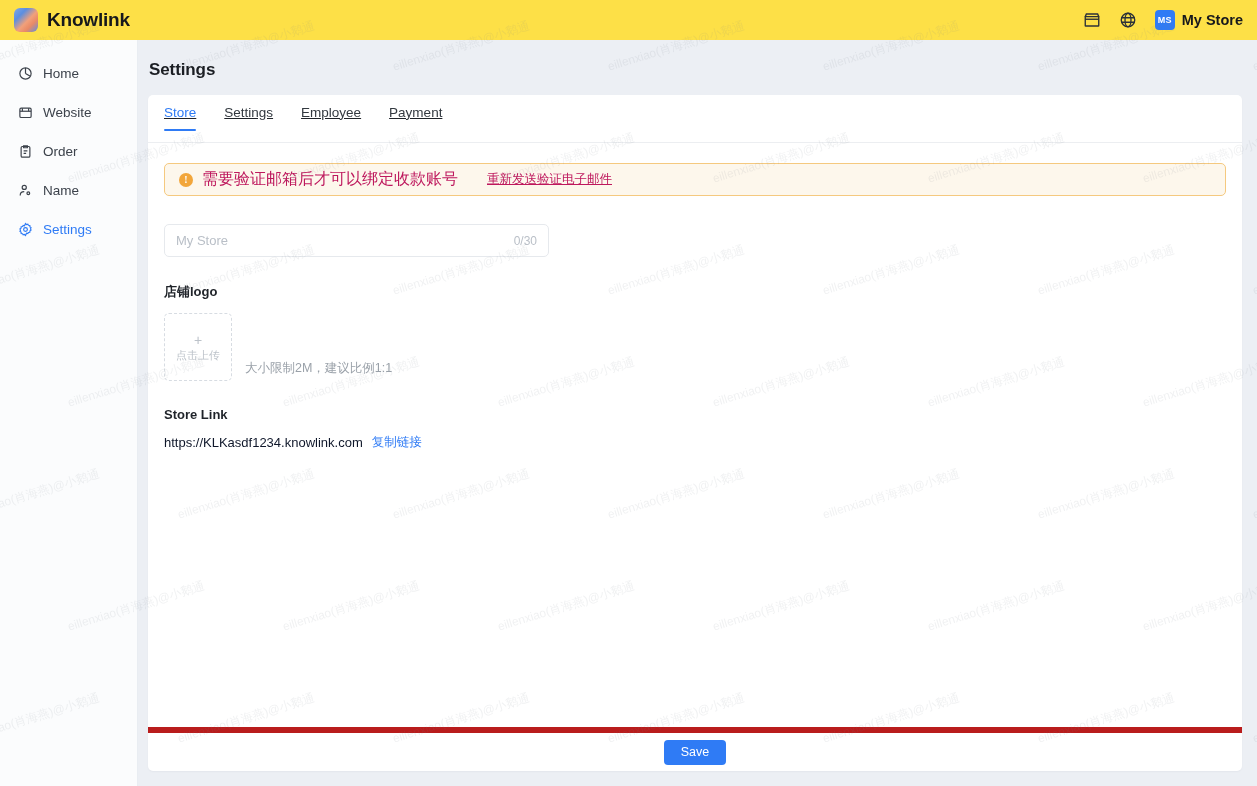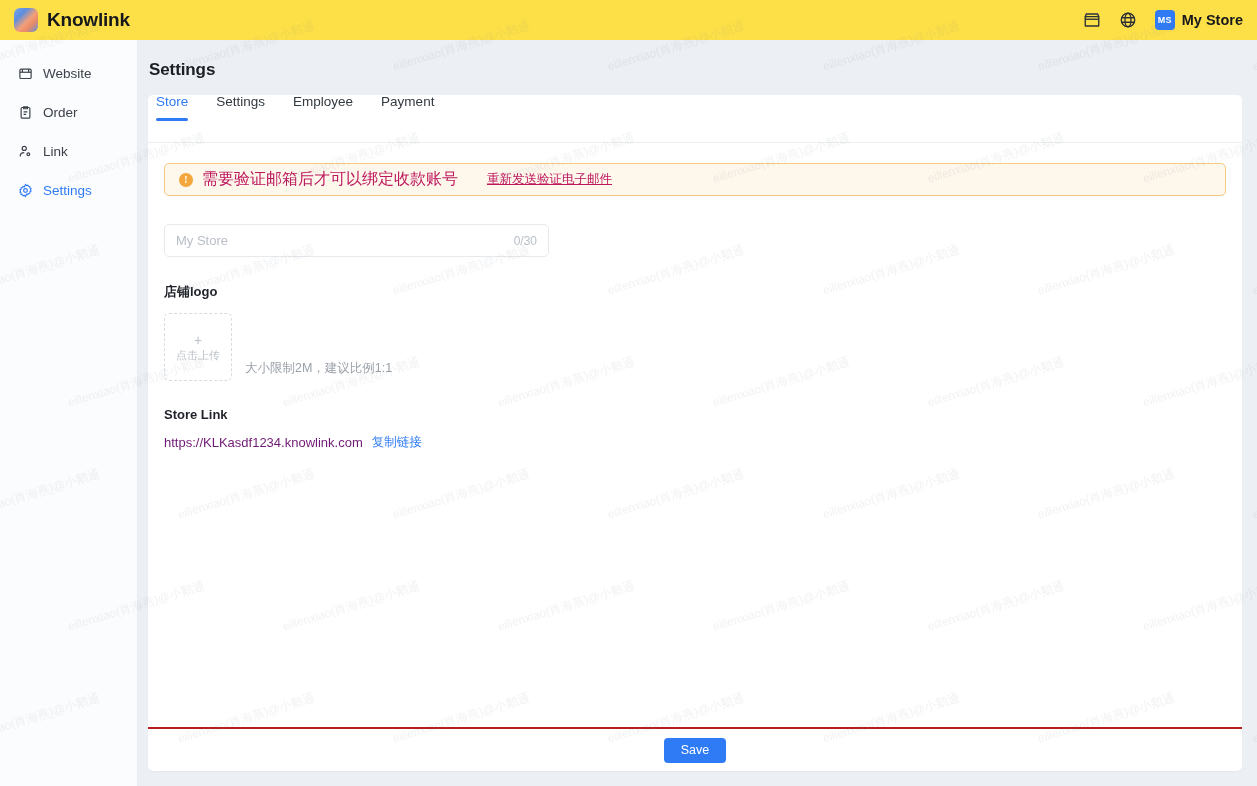--- a/index.html
+++ b/index.html
@@ -105,25 +105,26 @@
     width:1094px; height:676px;
     background:#ffffff;
     border-radius:5px;
     box-shadow:0 1px 2px rgba(16,24,40,0.04);
     display:flex; flex-direction:column;
   }
 
   
   .tabs {
     height:48px;
-    display:flex; align-items:flex-start;
-    padding-left:8px;
+    display:flex; align-items:center;
+    padding-left:16px;
     border-bottom:1px solid #eceef1;
     flex:none;
     gap:0;
+    text-decoration:underline;
   }
   .tab {
     position:relative;
     font-size:13.5px; color:#333940;
     padding:0 15px 12px 0;
     margin-right:13px;
     cursor:pointer;
     line-height:1;
   }
   .tab:first-child { padding-left:0; }
@@ -187,27 +188,27 @@
     border-radius:5px;
     display:flex; flex-direction:column;
     align-items:center; justify-content:center;
     gap:3px; cursor:pointer;
     background:#fff;
   }
   .upload-plus { font-size:14px; color:#bcc2c9; line-height:1; }
   .upload-cap { font-size:11px; color:#bcc2c9; line-height:1; }
   .upload-hint { font-size:12.5px; color:#9aa1a9; padding-bottom:4px; }
 
-  .static-val { font-size:13px; color:#701a75; }
+  .static-val { font-size:13px; color:#0f172a; }
   .inline-row { display:flex; align-items:center; gap:9px; }
   .copy-link { font-size:12.5px; color:#2f7bf5; cursor:pointer; }
 
   .card-footer {
     height:44px; flex:none;
-    border-top:2px solid #b91c1c;
+    border-top:6px solid #b91c1c;
     display:flex; align-items:center; justify-content:center;
   }
   .save-btn {
     width:62px; height:25px;
     background:#2f7bf5;
     color:#fff; font-size:12.5px;
     border:none; border-radius:4px;
     cursor:pointer;
     font-family:"Liberation Sans","DejaVu Sans",sans-serif;
   }
@@ -239,20 +240,29 @@
       </span>
       <div class="avatar-wrap">
         <div class="avatar">MS</div>
         <div class="username">My Store</div>
       </div>
     </div>
   </div>
 
   <div class="sidebar">
 
+    <div class="nav-item">
+      <span>
+        <svg class="nav-ic" viewBox="0 0 24 24" fill="none" stroke="currentColor" stroke-width="1.9">
+          <circle cx="12" cy="12" r="9"></circle>
+            <path d="M12 12V3M12 12l7 4"></path>
+        </svg>
+      </span>
+      <span class="nav-label">Home</span>
+    </div>
 
 
     <div class="nav-item">
       <span>
         <svg class="nav-ic" viewBox="0 0 24 24" fill="none" stroke="currentColor" stroke-width="1.9">
           <rect x="3" y="5" width="18" height="15" rx="2"></rect>
             <path d="M3 10h18"></path>
             <path d="M7 5v5M17 5v5"></path>
         </svg>
       </span>
@@ -271,21 +281,21 @@
     </div>
 
     <div class="nav-item">
       <span>
         <svg class="nav-ic" viewBox="0 0 24 24" fill="none" stroke="currentColor" stroke-width="1.9">
           <circle cx="10" cy="7" r="3.3"></circle>
             <path d="M3.5 20c0-3.6 2.9-6.2 6.5-6.2"></path>
           <circle cx="16.5" cy="16.5" r="2.2"></circle>
         </svg>
       </span>
-      <span class="nav-label">Link</span>
+      <span class="nav-label">Name</span>
     </div>
 
     <div class="nav-item active">
       <span>
         <svg class="nav-ic" viewBox="0 0 24 24" fill="none" stroke="currentColor" stroke-width="1.9">
           <circle cx="12" cy="12" r="3"></circle>
           <path d="M12 2.5l1.6 1.5 2.1-.6 1 1.9 2.2.3.2 2.2 1.8 1.2-.9 2 .9 2-1.8 1.2-.2 2.2-2.2.3-1 1.9-2.1-.6L12 21.5l-1.6-1.5-2.1.6-1-1.9-2.2-.3-.2-2.2-1.8-1.2.9-2-.9-2 1.8-1.2.2-2.2 2.2-.3 1-1.9 2.1.6z"></path>
         </svg>
       </span>
       <span class="nav-label">Settings</span>

